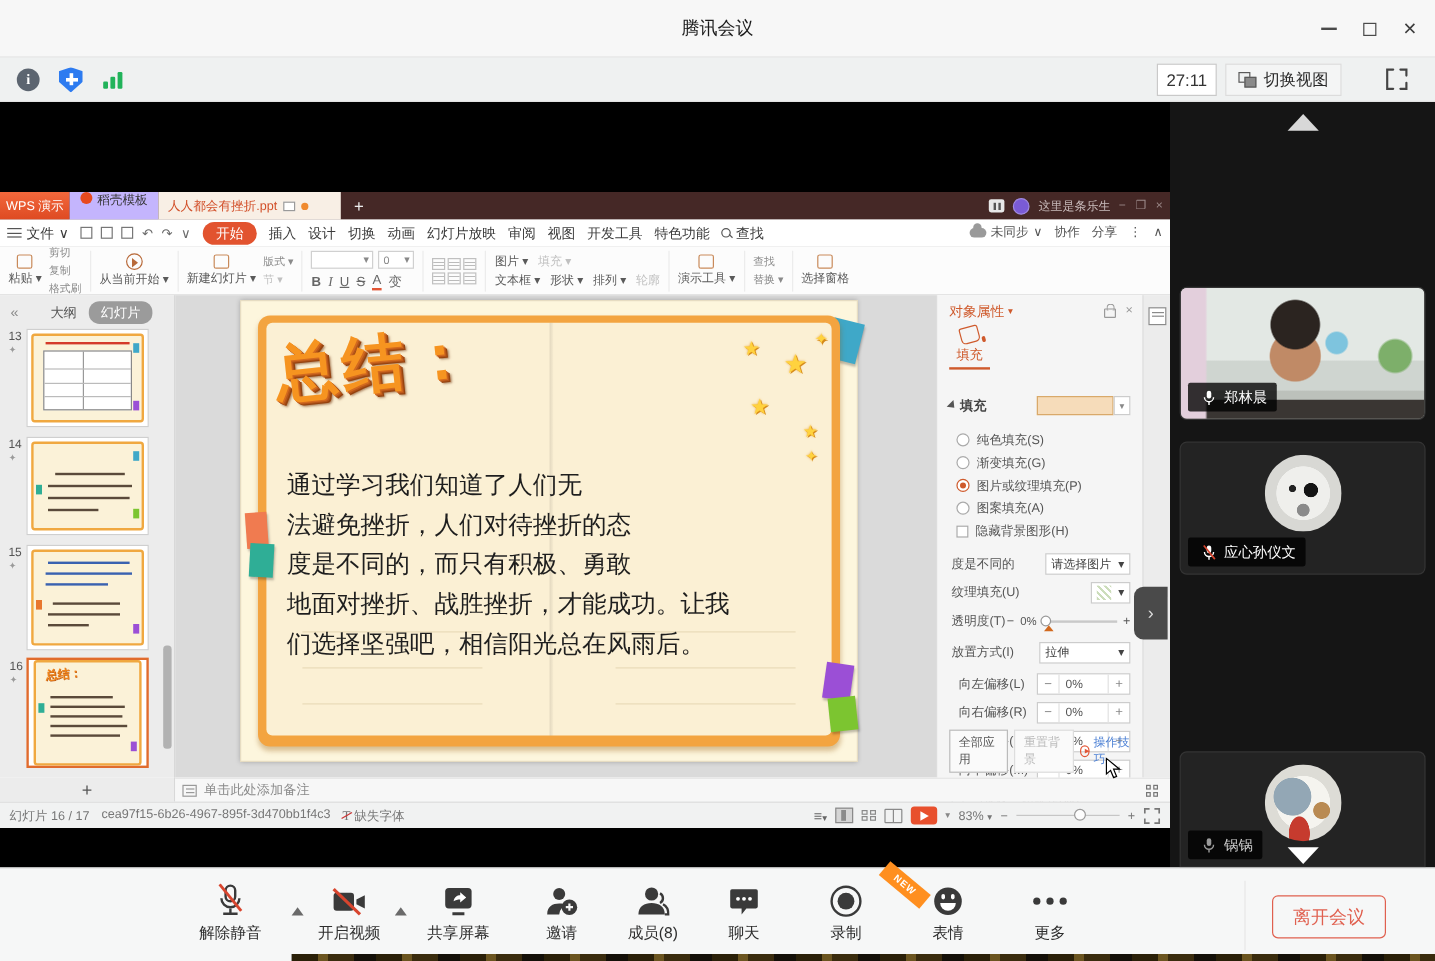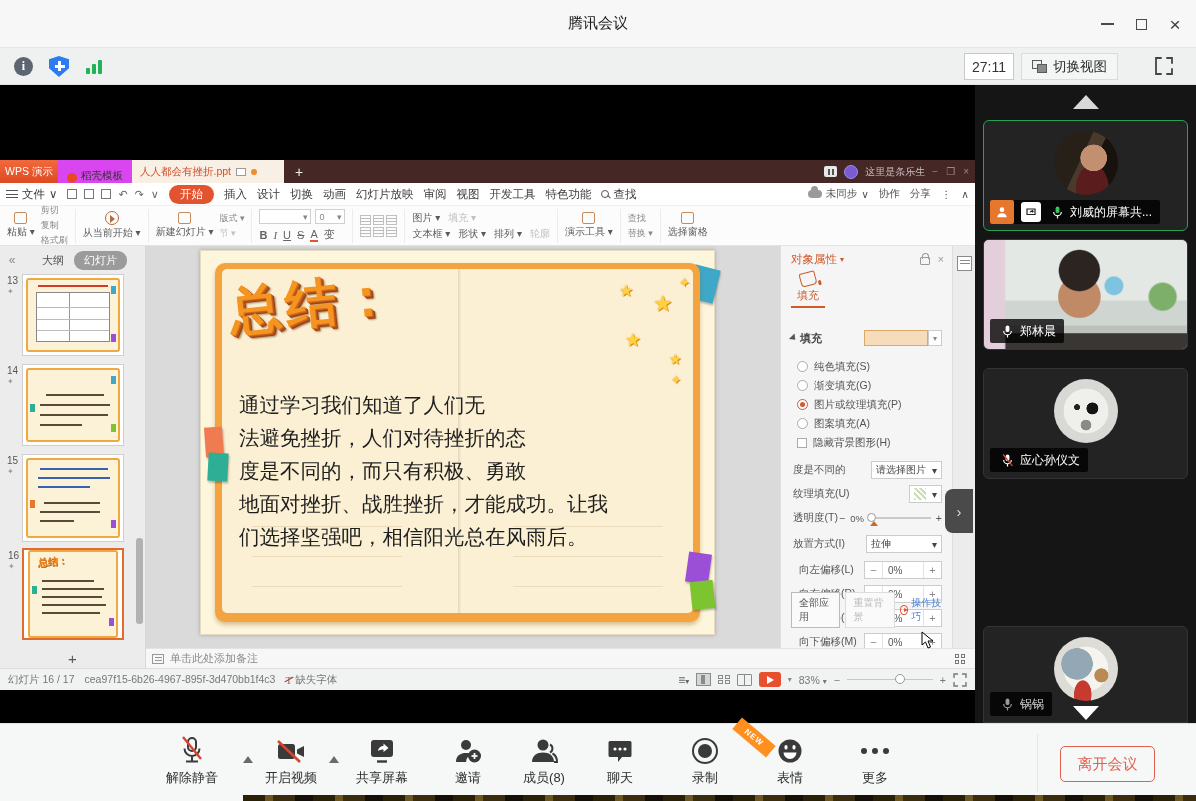--- a/index.html
+++ b/index.html
@@ -32,21 +32,21 @@
   .fullscr { position:absolute; right:22px; top:8px; width:20px; height:20px; }
   .fullscr svg { display:block; }
 
   
   .share { position:absolute; top:85px; left:0; width:975px; height:638px; background:#000; }
   .wps { position:absolute; top:75px; left:0; width:975px; height:530px; background:#fff; font-size:11px; }
 
   
   .wps-tabs { position:absolute; top:0; left:0; right:0; height:23px; background:#452826; display:flex; align-items:stretch; color:#fff; }
   .wtab-app { width:58px; background:linear-gradient(180deg,#f2683c,#de4a22); display:flex; align-items:center; justify-content:center; font-size:10.5px; }
-  .wtab-docer { width:74px; background:#d946ef; color:#333; display:flex; align-items:flex-end; justify-content:center; gap:4px; font-size:10.5px; }
+  .wtab-docer { width:74px; background:#c4b5fd; color:#333; display:flex; align-items:flex-start; justify-content:center; gap:4px; font-size:10.5px; }
   .docer-dot { width:10px; height:10px; border-radius:50%; background:#e84a1e; color:#fff; font-size:7px; display:flex; align-items:center; justify-content:center; }
   .wtab-doc { width:152px; background:#f8efe5; color:#d2502a; display:flex; align-items:center; gap:5px; padding:0 8px; font-size:10.5px; }
   .doc-win-ic { width:10px; height:8px; border:1px solid #9a9a9a; background:#fff; }
   .unsaved-dot { width:6px; height:6px; border-radius:50%; background:#f08a2e; }
   .wtab-plus { width:30px; display:flex; align-items:center; justify-content:center; font-size:14px; color:#eee; }
   .wtabs-right { margin-left:auto; display:flex; align-items:center; gap:7px; padding-right:6px; }
   .mini-grid-ic { width:13px; height:11px; background:#e8e8e8; border-radius:2px; display:flex; align-items:center; justify-content:center; gap:1.5px; }
   .mini-grid-ic i { width:2px; height:6px; background:#555; display:block; }
   .wps-avatar { width:14px; height:14px; border-radius:50%; background:#7a5bd6; border:1px solid #a08ae0; }
   .wps-user { color:#c9bcbc; font-size:10px; }
@@ -142,21 +142,21 @@
   .chk { width:10px; height:10px; border:1.3px solid #aaa; background:#fff; }
   .ctl-row { position:absolute; left:12px; right:10px; height:20px; display:flex; align-items:center; }
   .ctl-row .lab { font-size:10.5px; color:#555; }
   .sel { margin-left:auto; height:18px; border:1px solid #ccc; background:#fff; display:flex; align-items:center; padding:0 4px; gap:6px; font-size:10px; color:#444; }
   .stepper { margin-left:auto; display:flex; height:18px; border:1px solid #ccc; background:#fff; align-items:stretch; }
   .stepper .m, .stepper .p { width:17px; display:flex; align-items:center; justify-content:center; color:#888; font-size:11px; }
   .stepper .v { width:42px; border-left:1px solid #e2e2e2; border-right:1px solid #e2e2e2; display:flex; align-items:center; padding-left:5px; font-size:10px; color:#555; }
   .slider-track { position:relative; width:62px; height:1.5px; background:#c9c9c9; }
   .slider-knob { position:absolute; left:-2px; top:-4px; width:9px; height:9px; border-radius:50%; background:#fff; border:1px solid #999; }
   .slider-mark { position:absolute; left:1px; top:4px; width:0; height:0; border-left:4px solid transparent; border-right:4px solid transparent; border-bottom:5px solid #d2691e; }
-  .pp-foot { position:absolute; bottom:20px; left:10px; right:8px; display:flex; align-items:center; gap:5px;justify-content:center; }
+  .pp-foot { position:absolute; bottom:4px; left:10px; right:8px; display:flex; align-items:center; gap:5px;justify-content:center; }
   .btn-sm { border:1px solid #bbb; background:#fafafa; color:#555; font-size:10px; padding:3px 7px; }
   .btn-sm.dis { color:#bbb; border-color:#ddd; }
   .tips { color:#4a7fd4; font-size:10px; display:flex; align-items:center; gap:3px; }
   .tips .o { width:10px; height:10px; border-radius:50%; border:1.3px solid #e25535; position:relative; }
   .tips .o:before { content:""; position:absolute; left:3px; top:2px; border-left:4px solid #e25535; border-top:2.5px solid transparent; border-bottom:2.5px solid transparent; }
 
   .props-strip { position:absolute; top:86px; left:952px; width:23px; height:402px; background:#ececec; border-left:1px solid #ddd; }
   .strip-ic { position:absolute; top:10px; left:4px; width:15px; height:15px; border:1.3px solid #8a8a8a; background:#fff; }
   .strip-ic i { display:block; height:0; border-top:1.2px solid #8a8a8a; margin:2.6px 1.5px; }
   .chev-tab { position:absolute; top:243px; left:-8px; width:28px; height:44px; background:#4a4a4a; border-radius:8px 0 0 8px; color:#ddd; display:flex; align-items:center; justify-content:center; font-size:15px; }
@@ -704,48 +704,20 @@
               <path d="M1 5V1h4M9 1h4v4M13 9v4H9M5 13H1V9" fill="none" stroke="#777" stroke-width="1.4"></path>
             </svg>
         </span>
       </div>
     </div>
   </div>
 
   <div class="sidebar">
     <div class="scroll-up"></div>
 
-    <div class="tile active" style="top:35px;">
-      <div class="avatar" style="background:
-        radial-gradient(circle at 62% 42%, #c29071 0 24%, transparent 25%),
-        radial-gradient(ellipse at 60% 92%, #5a1c1c 0 30%, transparent 31%),
-        linear-gradient(115deg, #262019 42%, #4a3a2c 43% 58%, #17120e 59%);"></div>
-      <div class="namebar">
-        <span class="chip-host">
-          <svg width="14" height="14" viewBox="0 0 24 24">
-              <circle cx="12" cy="8" r="4" fill="#fff"></circle>
-              <path d="M4 21c0-5 4-7 8-7s8 2 8 7z" fill="#fff"></path>
-            </svg>
-        </span>
-        <span class="chip-share">
-          <svg width="12" height="12" viewBox="0 0 24 24">
-              <path d="M4 6h16v11H4z" fill="none" stroke="#222" stroke-width="2.4"></path>
-              <path d="M9 13c1-3 3-4 5-4v-2l4 3.5L14 14v-2c-2 0-3.5.4-5 1z" fill="#222"></path>
-            </svg>
-        </span>
-        <span class="micwrap">
-          <svg width="13" height="15" viewBox="0 0 24 26">
-              <rect x="8.5" y="2" width="7" height="12" rx="3.5" fill="#35c759"></rect>
-              <path d="M5 12a7 7 0 0 0 14 0" fill="none" stroke="#fff" stroke-width="2.2"></path>
-              <line x1="12" y1="19.5" x2="12" y2="24" stroke="#fff" stroke-width="2.2"></line>
-            </svg>
-        </span>
-        <span>刘威的屏幕共...</span>
-      </div>
-    </div>
 
     <div class="tile" style="top:154px;">
       <div class="video-full" style="background:
         radial-gradient(circle at 47% 28%, #2b2420 0 15%, transparent 16%),
         radial-gradient(circle at 47% 52%, #c08a66 0 17%, transparent 18%),
         radial-gradient(circle at 88% 52%, #7daf6a 0 7%, transparent 8%),
         radial-gradient(circle at 64% 42%, #7ec4de 0 6%, transparent 7%),
         linear-gradient(90deg, #e3cfdc 0 10%, transparent 11%),
         linear-gradient(0deg, #3a3633 0 14%, transparent 15%),
         linear-gradient(180deg, #e3e8e4 0 55%, #cfd5d0 56% 78%, #bcc1bb 79%);"></div>

